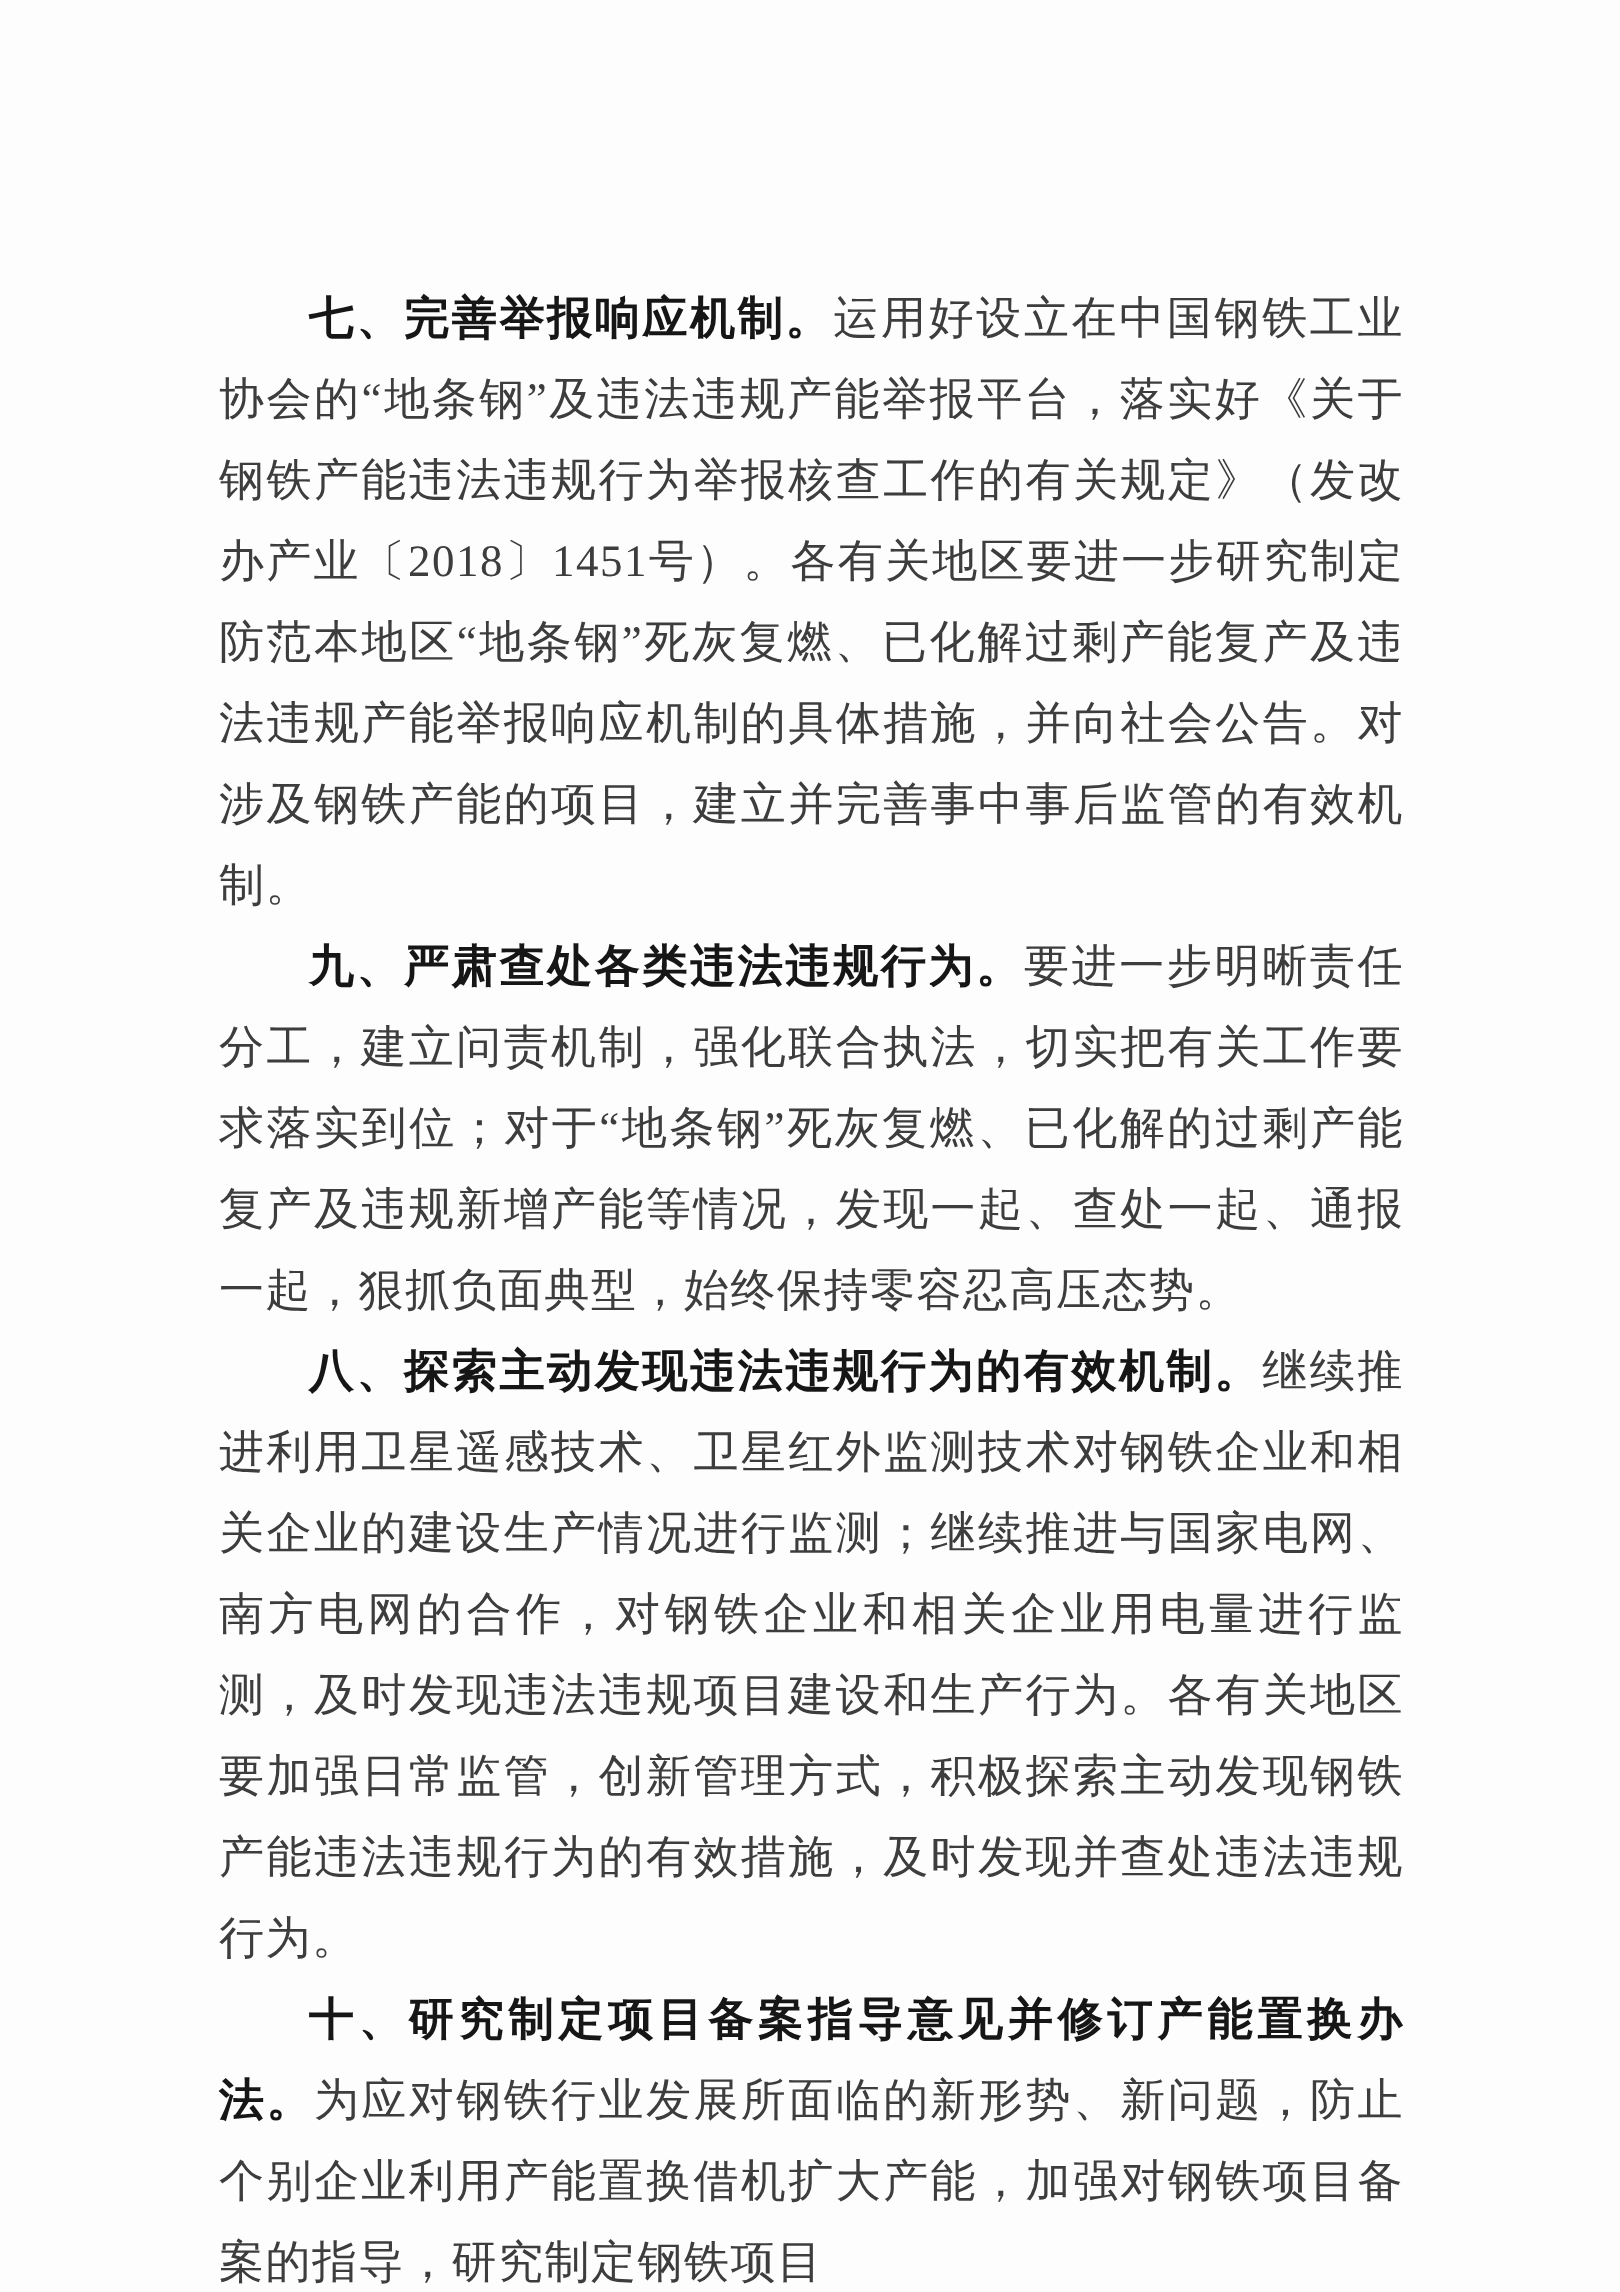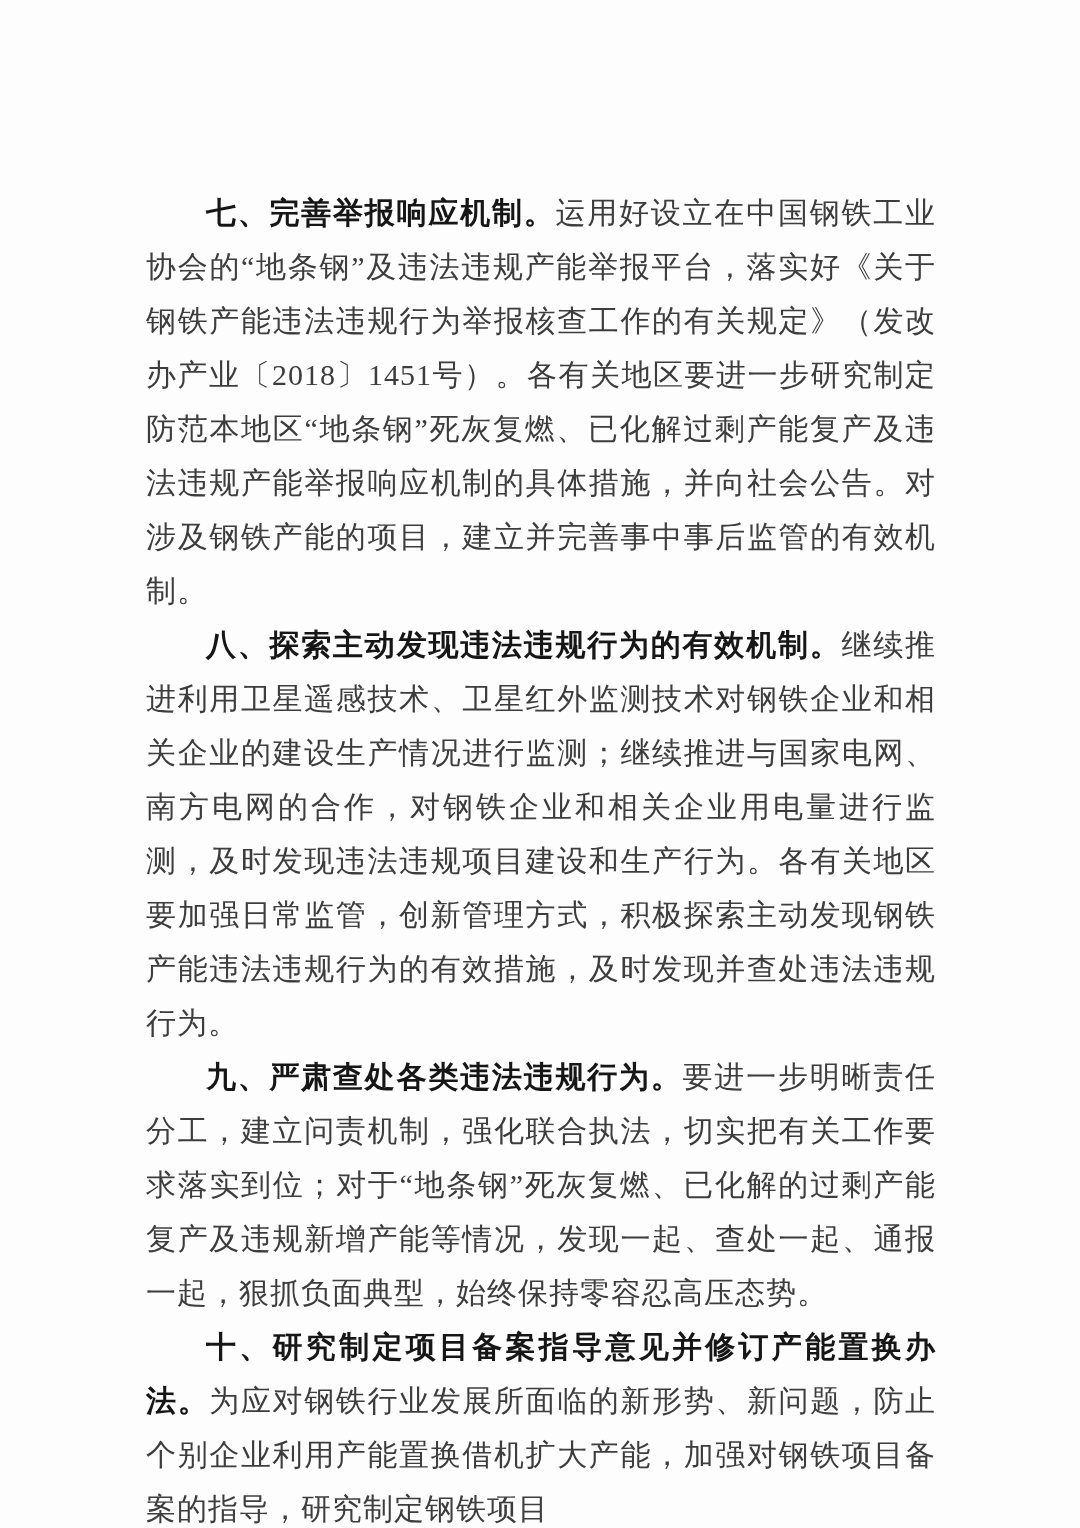--- a/index.html
+++ b/index.html
@@ -43,20 +43,20 @@
   }
 </style>
 </head>
 <body>
 
 <div class="page">
   <div class="content">
 
     <p class="para"><span class="para-heading">七、完善举报响应机制。</span><span class="para-body">运用好设立在中国钢铁工业协会的“地条钢”及违法违规产能举报平台，落实好《关于钢铁产能违法违规行为举报核查工作的有关规定》（发改办产业〔2018〕1451号）。各有关地区要进一步研究制定防范本地区“地条钢”死灰复燃、已化解过剩产能复产及违法违规产能举报响应机制的具体措施，并向社会公告。对涉及钢铁产能的项目，建立并完善事中事后监管的有效机制。</span></p>
 
+    <p class="para"><span class="para-heading">九、严肃查处各类违法违规行为。</span><span class="para-body">要进一步明晰责任分工，建立问责机制，强化联合执法，切实把有关工作要求落实到位；对于“地条钢”死灰复燃、已化解的过剩产能复产及违规新增产能等情况，发现一起、查处一起、通报一起，狠抓负面典型，始终保持零容忍高压态势。</span></p>
+
     <p class="para"><span class="para-heading">八、探索主动发现违法违规行为的有效机制。</span><span class="para-body">继续推进利用卫星遥感技术、卫星红外监测技术对钢铁企业和相关企业的建设生产情况进行监测；继续推进与国家电网、南方电网的合作，对钢铁企业和相关企业用电量进行监测，及时发现违法违规项目建设和生产行为。各有关地区要加强日常监管，创新管理方式，积极探索主动发现钢铁产能违法违规行为的有效措施，及时发现并查处违法违规行为。</span></p>
-
-    <p class="para"><span class="para-heading">九、严肃查处各类违法违规行为。</span><span class="para-body">要进一步明晰责任分工，建立问责机制，强化联合执法，切实把有关工作要求落实到位；对于“地条钢”死灰复燃、已化解的过剩产能复产及违规新增产能等情况，发现一起、查处一起、通报一起，狠抓负面典型，始终保持零容忍高压态势。</span></p>
 
     <p class="para"><span class="para-heading">十、研究制定项目备案指导意见并修订产能置换办法。</span><span class="para-body">为应对钢铁行业发展所面临的新形势、新问题，防止个别企业利用产能置换借机扩大产能，加强对钢铁项目备案的指导，研究制定钢铁项目</span></p>
 
   </div>
 </div>
 
 </body></html>

